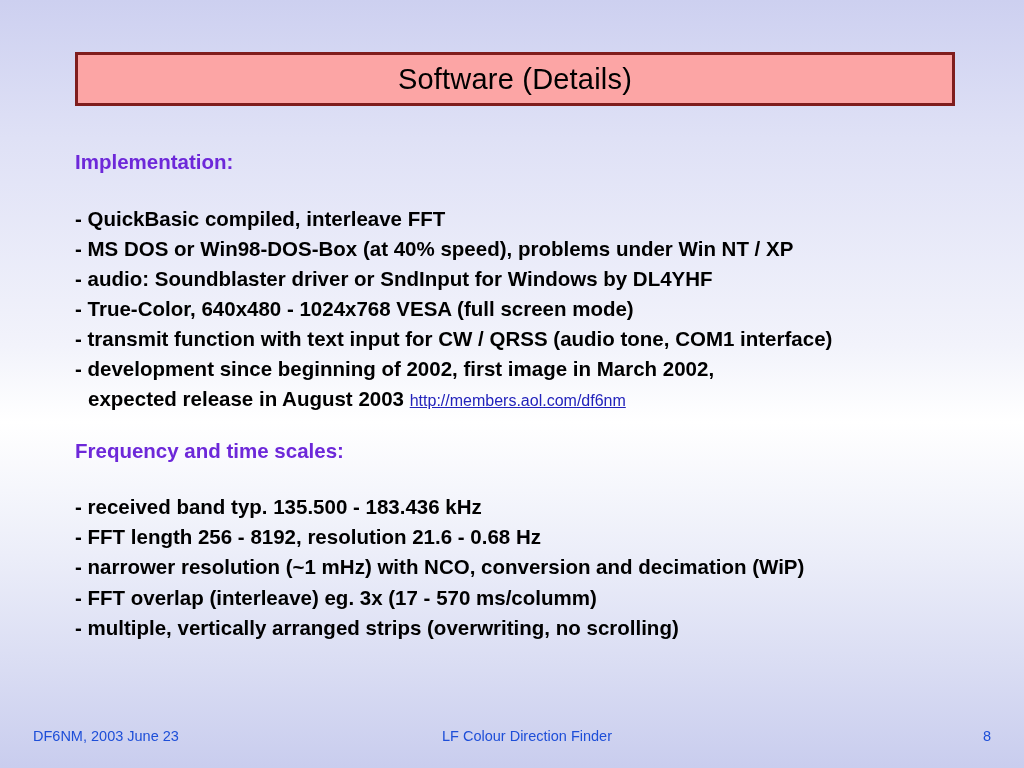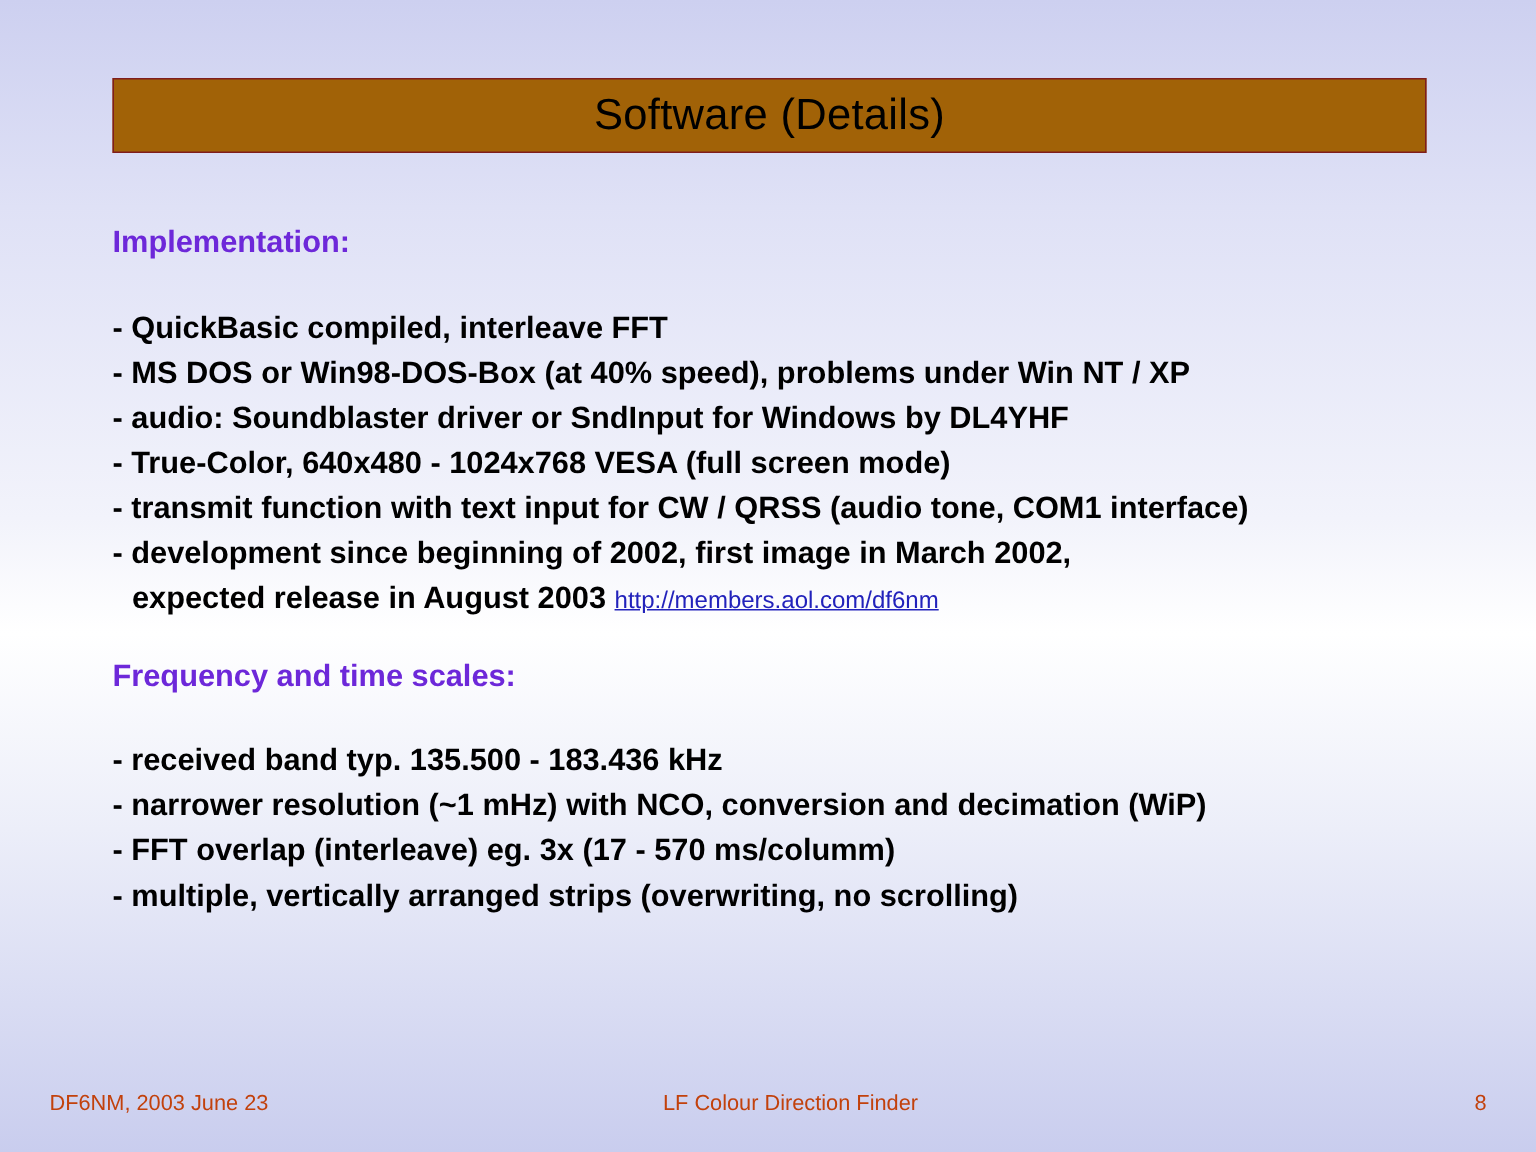--- a/index.html
+++ b/index.html
@@ -19,22 +19,22 @@
     left: 0; top: 0;
     width: 1024px;
     height: 768px;
   }
   .title-box {
     position: absolute;
     left: 75px;
     top: 52px;
     width: 874px;
     height: 48px;
-    border: 1px solid #7f1d1d;
-    background: #a16207;
+    border: 3px solid #7f1d1d;
+    background: #fca5a5;
     display: flex;
     align-items: center;
     justify-content: center;
   }
   .title-text {
     font-size: 29px;
     color: #000000;
     letter-spacing: 0.2px;
   }
   .body {
@@ -77,21 +77,21 @@
   .gap-small {
     height: 18px;
   }
   .footer {
     position: absolute;
     left: 0;
     bottom: 22px;
     width: 1024px;
     height: 18px;
     font-size: 14.5px;
-    color: #c2410c;
+    color: #1d4ed8;
   }
   .footer-left {
     position: absolute;
     left: 33px;
     top: 0;
   }
   .footer-center {
     position: absolute;
     left: 0;
     top: 0;
@@ -131,20 +131,21 @@
     </ul>
 
     <div class="gap"></div>
 
     <div class="heading">Frequency and time scales:</div>
 
     <div class="gap-small"></div>
 
     <ul class="list">
       <li>- received band typ. 135.500 - 183.436 kHz</li>
+      <li>- FFT length 256 - 8192, resolution 21.6 - 0.68 Hz</li>
       <li>- narrower resolution (~1 mHz) with NCO, conversion and decimation (WiP)</li>
       <li>- FFT overlap (interleave) eg. 3x (17 - 570 ms/columm)</li>
       <li>- multiple, vertically arranged strips (overwriting, no scrolling)</li>
     </ul>
 
   </div>
 
   <div class="footer">
     <div class="footer-left">DF6NM,  2003 June 23</div>
     <div class="footer-center">LF Colour Direction Finder</div>

